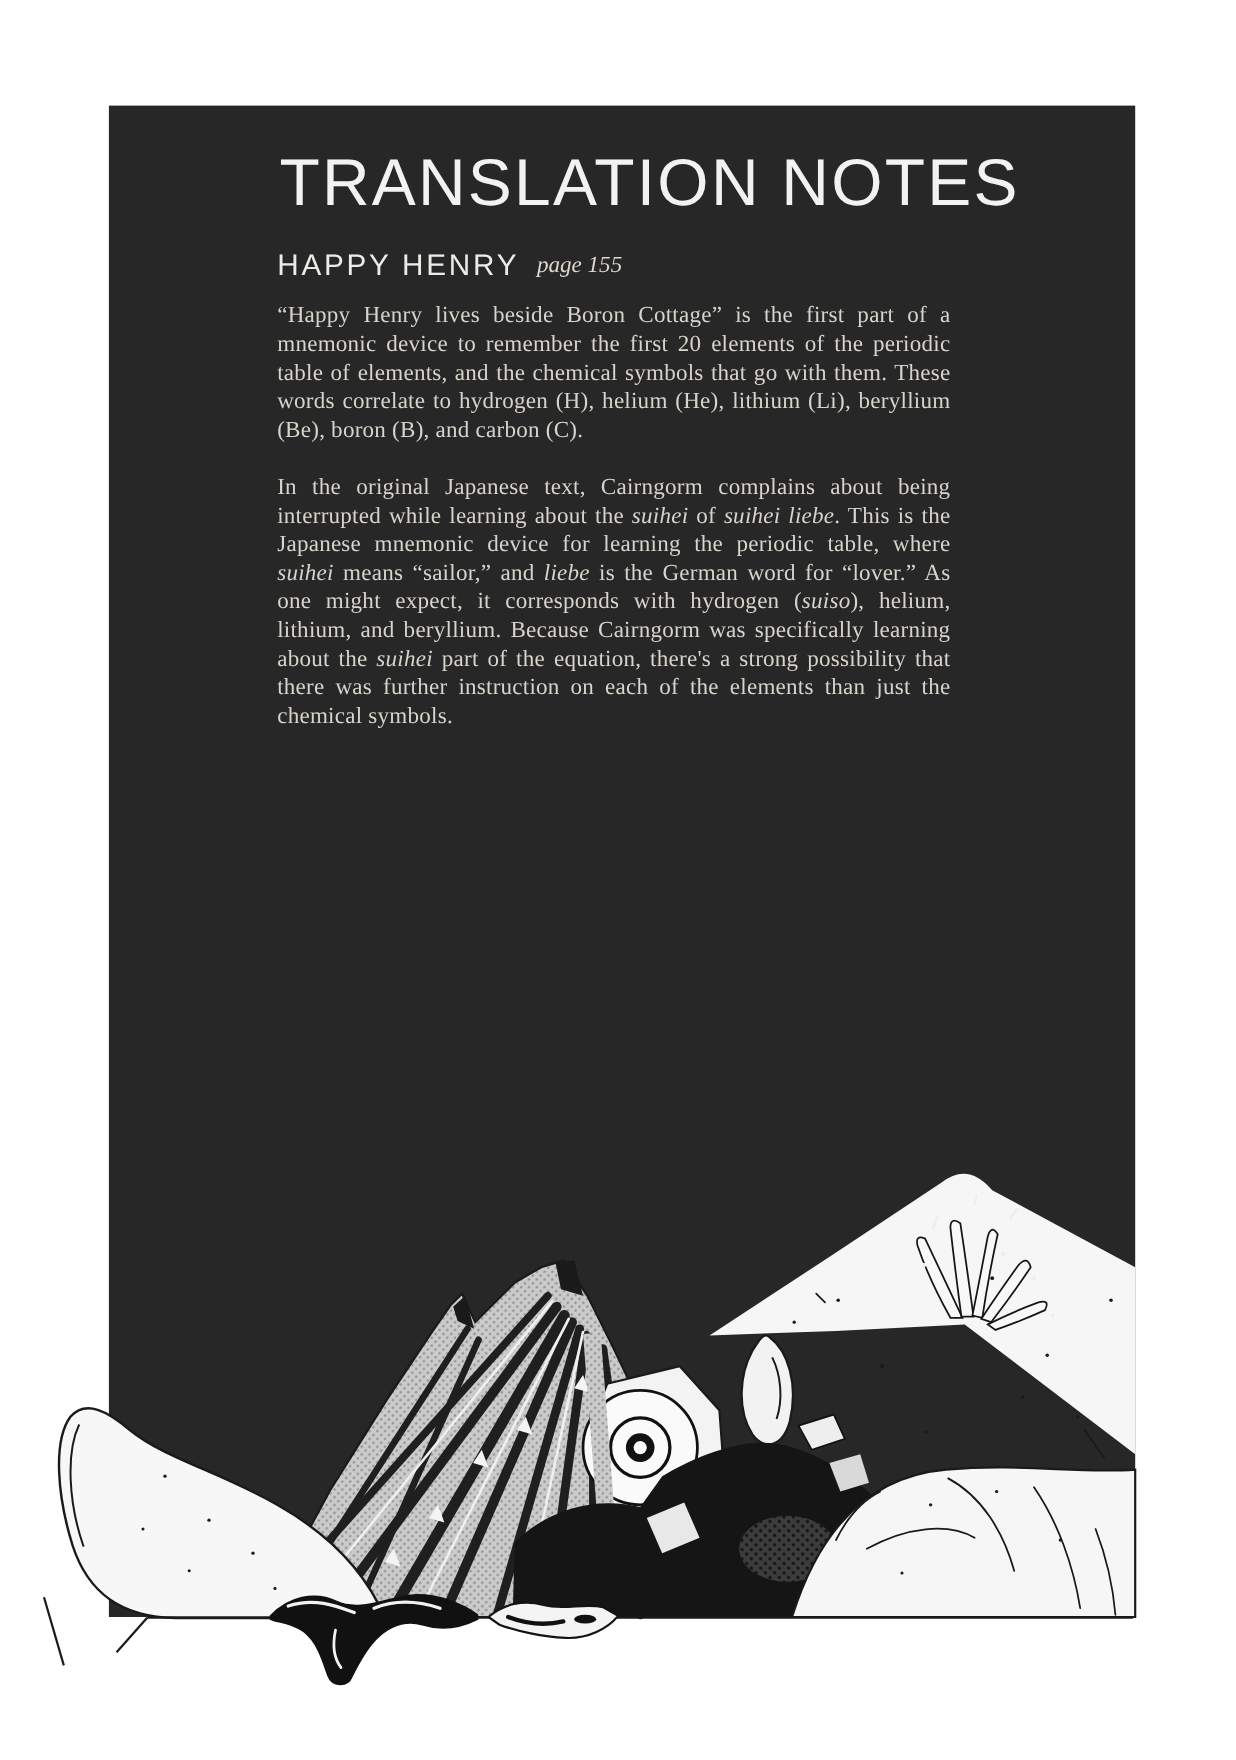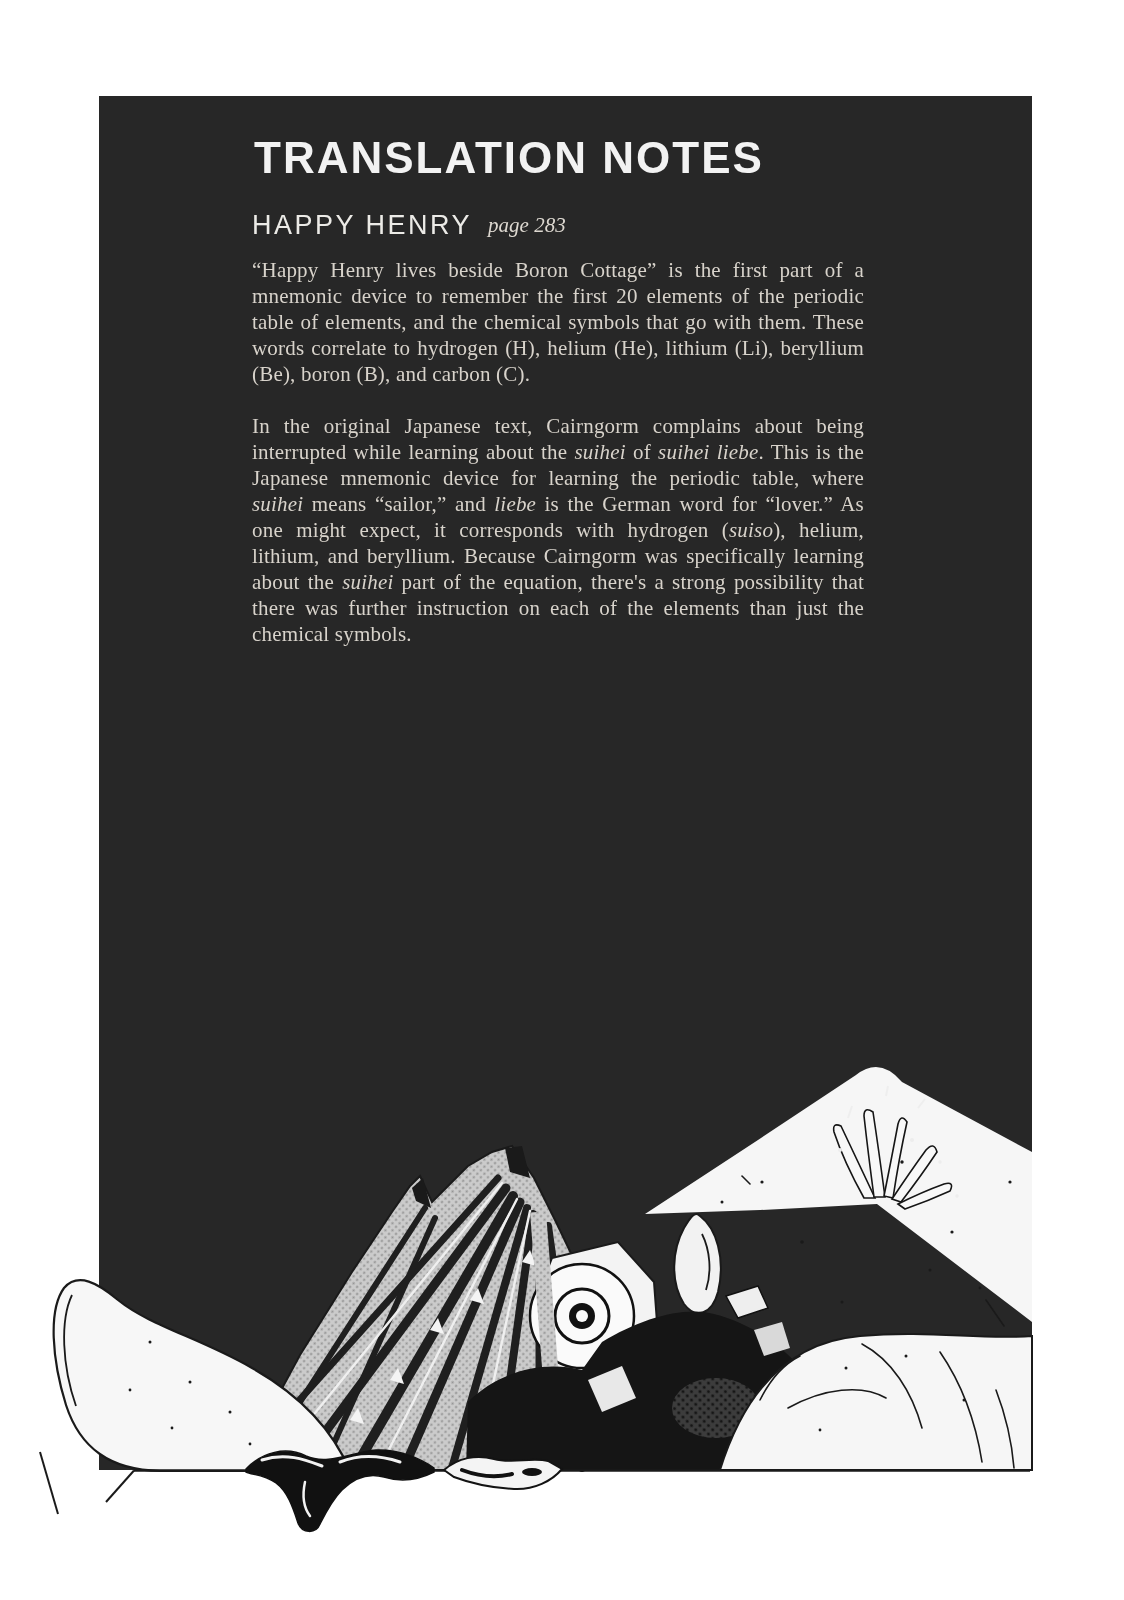--- a/index.html
+++ b/index.html
@@ -16,29 +16,29 @@
     font-family:"Liberation Serif",serif;
     overflow:hidden;
   }
   .art-layer{position:absolute;left:0;top:0;width:1124px;height:1600px;}
   .text-layer{
     position:absolute;left:252px;top:136px;width:612px;
     color:var(--body-text-color);
   }
   .page-title{
     font-family:"Liberation Sans",sans-serif;
-    font-weight:700;
-    font-size:44px;line-height:1;
+    font-weight:400;
+    font-size:60px;line-height:1;
     letter-spacing:2px;
     color:var(--title-color);
     margin:0 0 32px 2px;
     white-space:nowrap;
   }
   .note-heading-row{
-    display:flex;align-items:center;
+    display:flex;align-items:flex-start;
     margin:0 0 18px 0;
   }
   .note-heading{
     font-family:"Liberation Sans",sans-serif;
     font-weight:400;
     font-size:27px;line-height:1;
     letter-spacing:2.5px;
     color:#ecebe7;
     margin:0;
   }
@@ -220,18 +220,18 @@
     <path d="M 462,1470 C 478,1476 496,1478 512,1474" fill="none" stroke="#111111" stroke-width="4" stroke-linecap="round"></path>
     <ellipse cx="532" cy="1472" rx="10" ry="4" fill="#111111"></ellipse>
   </g>
 </svg>
 
 <div class="text-layer">
   <h1 class="page-title">TRANSLATION NOTES</h1>
 
   <div class="note-heading-row">
     <h2 class="note-heading">HAPPY HENRY</h2>
-    <span class="page-ref">page 283</span>
+    <span class="page-ref">page 155</span>
   </div>
 
   <p class="note-paragraph"><span>“Happy Henry lives beside Boron Cottage” is the first part of a mnemonic device to remember the first 20 elements of the periodic table of elements, and the chemical symbols that go with them. These words correlate to hydrogen (H), helium (He), lithium (Li), beryllium (Be), boron (B), and carbon (C).</span></p>
   <p class="note-paragraph"><span>In the original Japanese text, Cairngorm complains about being interrupted while learning about the </span><i>suihei</i><span> of </span><i>suihei liebe</i><span>. This is the Japanese mnemonic device for learning the periodic table, where </span><i>suihei</i><span> means “sailor,” and </span><i>liebe</i><span> is the German word for “lover.” As one might expect, it corresponds with hydrogen (</span><i>suiso</i><span>), helium, lithium, and beryllium. Because Cairngorm was specifically learning about the </span><i>suihei</i><span> part of the equation, there's a strong possibility that there was further instruction on each of the elements than just the chemical symbols.</span></p>
 </div>
 
 </body></html>

